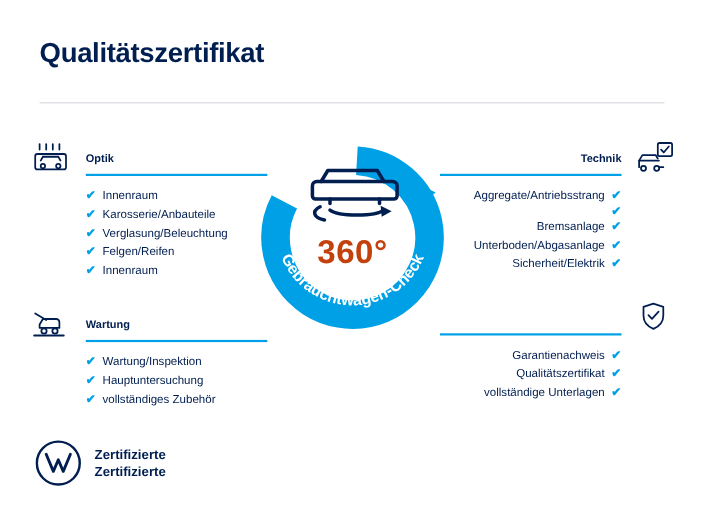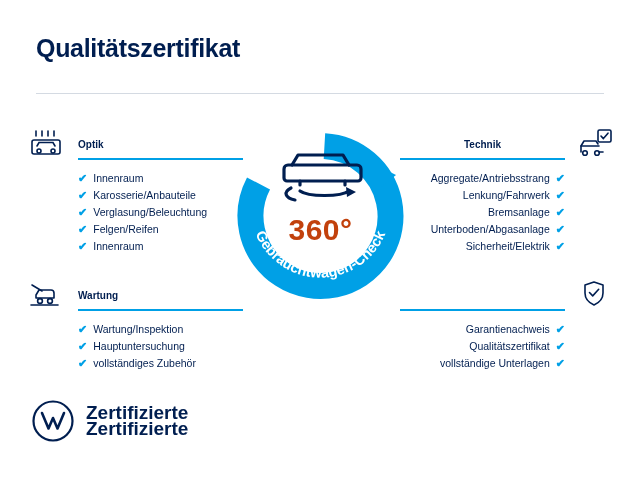--- a/index.html
+++ b/index.html
@@ -45,21 +45,21 @@
     position: absolute;
     left: 28px;
     top: 128px;
     width: 215px;
   }
   .col-right {
     position: absolute;
     left: 400px;
     top: 128px;
     width: 215px;
-    text-align: center;
+    text-align: right;
   }
   .section-head {
     position: relative;
     height: 34px;
   }
   .section-title {
     font-size: 10px;
     font-weight: bold;
     color: #001e50;
     line-height: 34px;
@@ -134,21 +134,21 @@
   .footer {
     position: absolute;
     left: 32px;
     bottom: 38px;
     display: flex;
     align-items: center;
   }
   .vw-logo { width: 42px; height: 42px; }
   .footer-text {
     margin-left: 12px;
-    font-size: 19px;
+    font-size: 12px;
     font-weight: bold;
     line-height: 16px;
     color: #001e50;
   }
 </style>
 </head>
 <body>
 
 <div class="page">
 
@@ -255,21 +255,20 @@
         </div>
         <div class="section-title">Technik</div>
         <div class="head-rule"></div>
       </div>
       <ul class="checklist">
         <li>
             <span>Aggregate/Antriebsstrang</span>
             <span class="chk">✔</span>
           </li>
         <li>
-            <span>Lenkung/Fahrwerk</span>
             <span class="chk">✔</span>
           </li>
         <li>
             <span>Bremsanlage</span>
             <span class="chk">✔</span>
           </li>
         <li>
             <span>Unterboden/Abgasanlage</span>
             <span class="chk">✔</span>
           </li>

